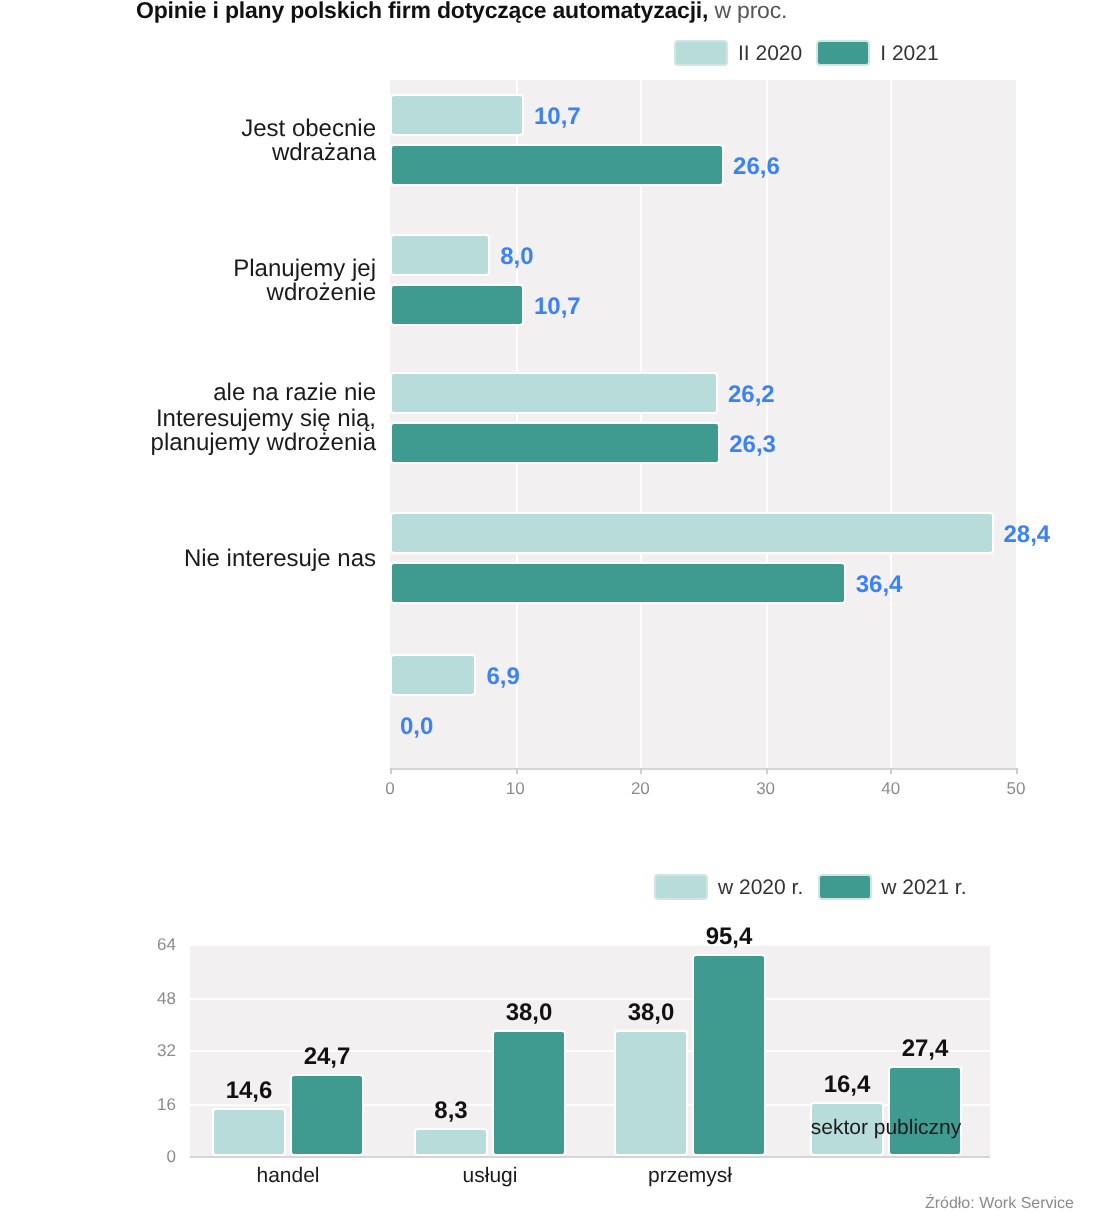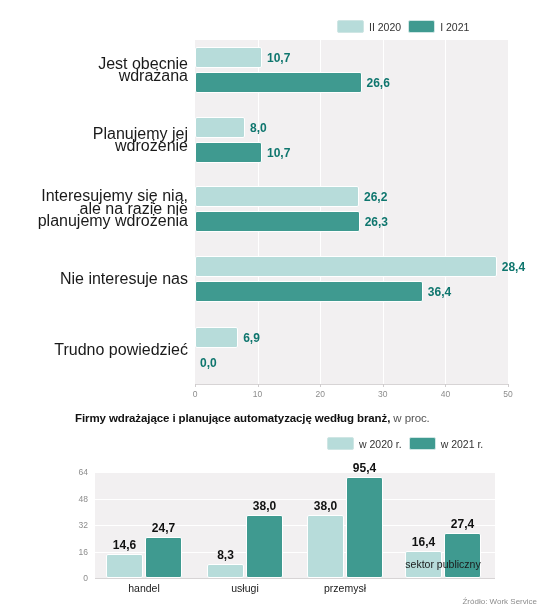--- a/index.html
+++ b/index.html
@@ -48,38 +48,38 @@
     position:absolute;
     left:195px;top:40px;width:313px;height:344px;
     background:#f2f0f1;
   }
   #chart1 .gridline{
     position:absolute;top:0;bottom:0;width:1px;background:#ffffff;
   }
   .cat-label{
     position:absolute;
     text-align:right;
-    font-size:16px;
+    font-size:12px;
     line-height:12.5px;
     color:#1a1a1a;
     right:553px; 
   }
   .hbar{
     position:absolute;
     height:21px;
     border-radius:2px;
     box-sizing:border-box;
   }
   .hbar.light{background:#b7dcda;border:1px solid #ffffff;}
   .hbar.dark{background:#3f9a90;border:1px solid #ffffff;}
   .hval{
     position:absolute;
     font-size:12px;
     font-weight:bold;
-    color:#0f766e;
+    color:#3b82f6;
     white-space:nowrap;
   }
   .xaxis-line{
     position:absolute;left:195px;top:384px;width:313px;height:1px;background:#d7d4d5;
   }
   .xtick{
     position:absolute;
     font-size:8.5px;
     color:#8c8c8c;
     transform:translateX(-50%);
@@ -141,20 +141,23 @@
   }
   .baseline2{
     position:absolute;left:95px;top:578px;width:400px;height:1px;background:#d7d4d5;
   }
 </style>
 </head>
 <body>
 
 <div class="page">
 
+  <div class="chart-title" style="left:68px;top:0px;">
+    <span>Opinie i plany polskich firm dotyczące automatyzacji,</span><span class="sub"> w proc.</span>
+  </div>
 
   <div class="legend" style="left:337px;top:20px;">
     <div class="item">
       <span class="swatch sw-light"></span>
       <span>II 2020</span>
     </div>
     <div class="item">
       <span class="swatch sw-dark"></span>
       <span>I 2021</span>
     </div>
@@ -162,23 +165,20 @@
 
   <div id="chart1">
       <div class="gridline" style="left: 62.6px;"></div>
       <div class="gridline" style="left: 125.2px;"></div>
       <div class="gridline" style="left: 187.8px;"></div>
       <div class="gridline" style="left: 250.4px;"></div>
       <div class="gridline" style="left: 313px;"></div>
     </div>
   <div class="xaxis-line"></div>
 
-  <div class="chart-title" style="left:75px;top:412px;">
-    <span>Firmy wdrażające i planujące automatyzację według branż,</span><span class="sub"> w proc.</span>
-  </div>
 
   <div class="legend" style="left:327px;top:437px;">
     <div class="item">
       <span class="swatch sw-light"></span>
       <span>w 2020 r.</span>
     </div>
     <div class="item">
       <span class="swatch sw-dark"></span>
       <span>w 2021 r.</span>
     </div>
@@ -215,38 +215,35 @@
     <div class="hval" style="left: 366.516px; top: 76px;">26,6</div>
     <div class="cat-label" style="left: 0px; width: 188px; right: auto; top: 127.5px;">
       <div>Planujemy jej</div>
       <div>wdrożenie</div>
     </div>
     <div class="hbar light" style="left: 195px; top: 117px; width: 50.08px;"></div>
     <div class="hval" style="left: 250.08px; top: 121px;">8,0</div>
     <div class="hbar dark" style="left: 195px; top: 142px; width: 66.982px;"></div>
     <div class="hval" style="left: 266.982px; top: 146px;">10,7</div>
     <div class="cat-label" style="left: 0px; width: 188px; right: auto; top: 190.25px;">
+      <div>ale na razie nie</div>
       <div>Interesujemy się nią,</div>
-      <div>ale na razie nie</div>
       <div>planujemy wdrożenia</div>
     </div>
     <div class="hbar light" style="left: 195px; top: 186px; width: 164.012px;"></div>
     <div class="hval" style="left: 364.012px; top: 190px;">26,2</div>
     <div class="hbar dark" style="left: 195px; top: 211px; width: 164.638px;"></div>
     <div class="hval" style="left: 364.638px; top: 215px;">26,3</div>
     <div class="cat-label" style="left: 0px; width: 188px; right: auto; top: 272.75px;">
       <div>Nie interesuje nas</div>
     </div>
     <div class="hbar light" style="left: 195px; top: 256px; width: 301.732px;"></div>
     <div class="hval" style="left: 501.732px; top: 260px;">28,4</div>
     <div class="hbar dark" style="left: 195px; top: 281px; width: 227.864px;"></div>
     <div class="hval" style="left: 427.864px; top: 285px;">36,4</div>
-    <div class="cat-label" style="left: 0px; width: 188px; right: auto; top: 343.75px;">
-      <div>Trudno powiedzieć</div>
-    </div>
     <div class="hbar light" style="left: 195px; top: 327px; width: 43.194px;"></div>
     <div class="hval" style="left: 243.194px; top: 331px;">6,9</div>
     <div class="hval" style="left: 200px; top: 356px;">0,0</div>
     <div class="ytick" style="left: 62px; top: 578px;">0</div>
     <div class="ytick" style="left: 62px; top: 551.5px;">16</div>
     <div class="ytick" style="left: 62px; top: 525px;">32</div>
     <div class="ytick" style="left: 62px; top: 498.5px;">48</div>
     <div class="ytick" style="left: 62px; top: 472px;">64</div>
     <div class="vbar light" style="left: 106px; top: 553.819px; height: 24.1812px;"></div>
     <div class="vval" style="left: 101.5px; top: 537.819px;">14,6</div>

